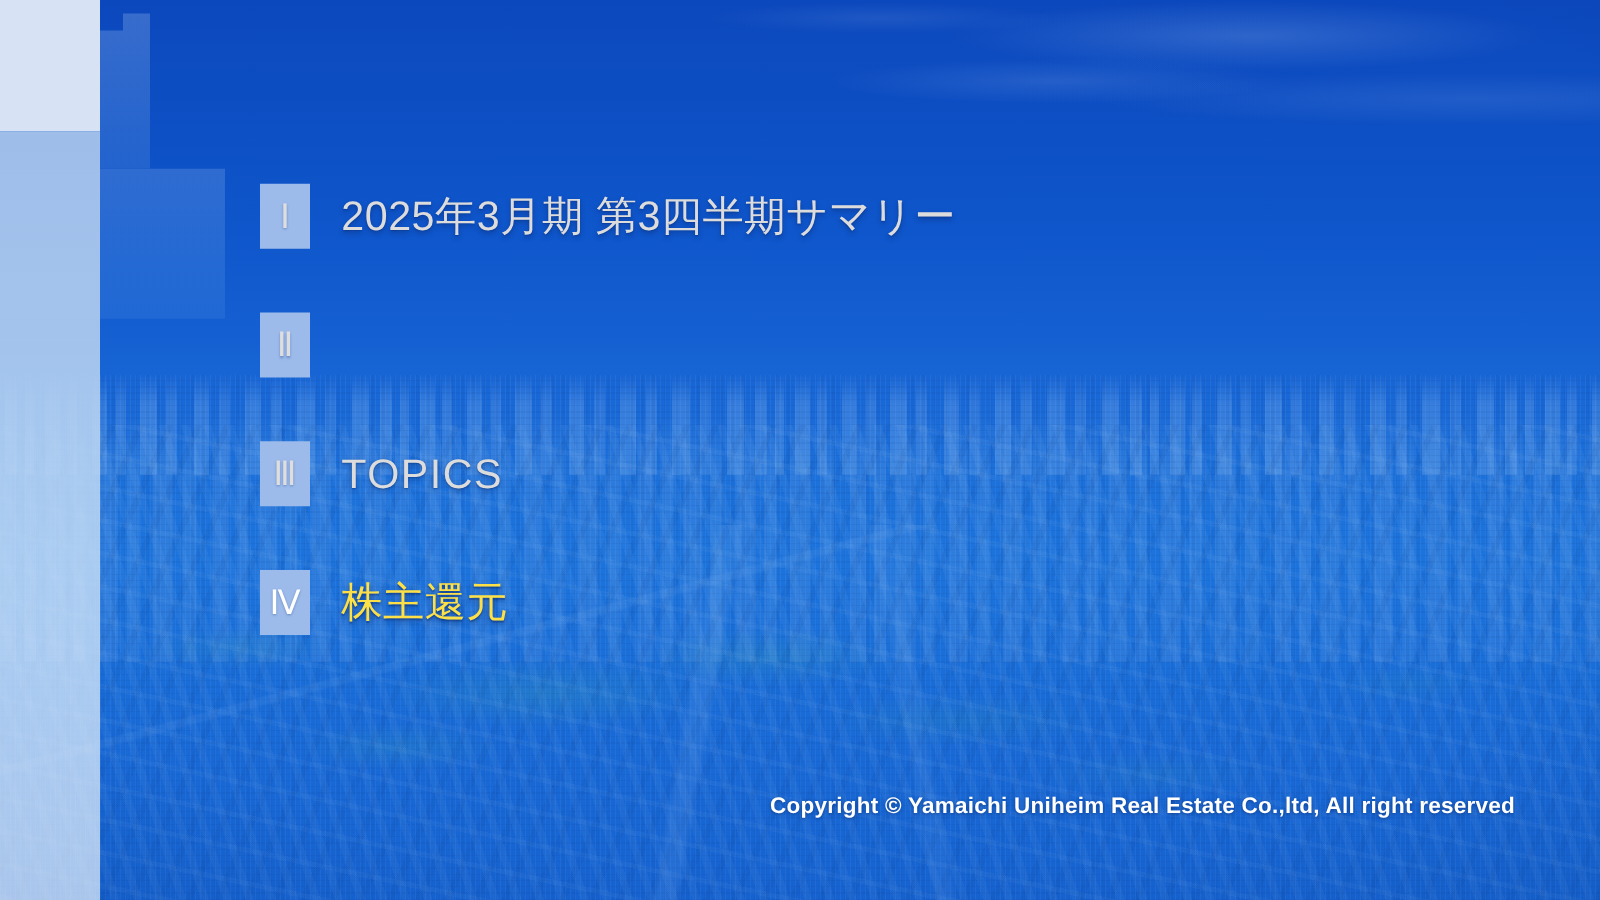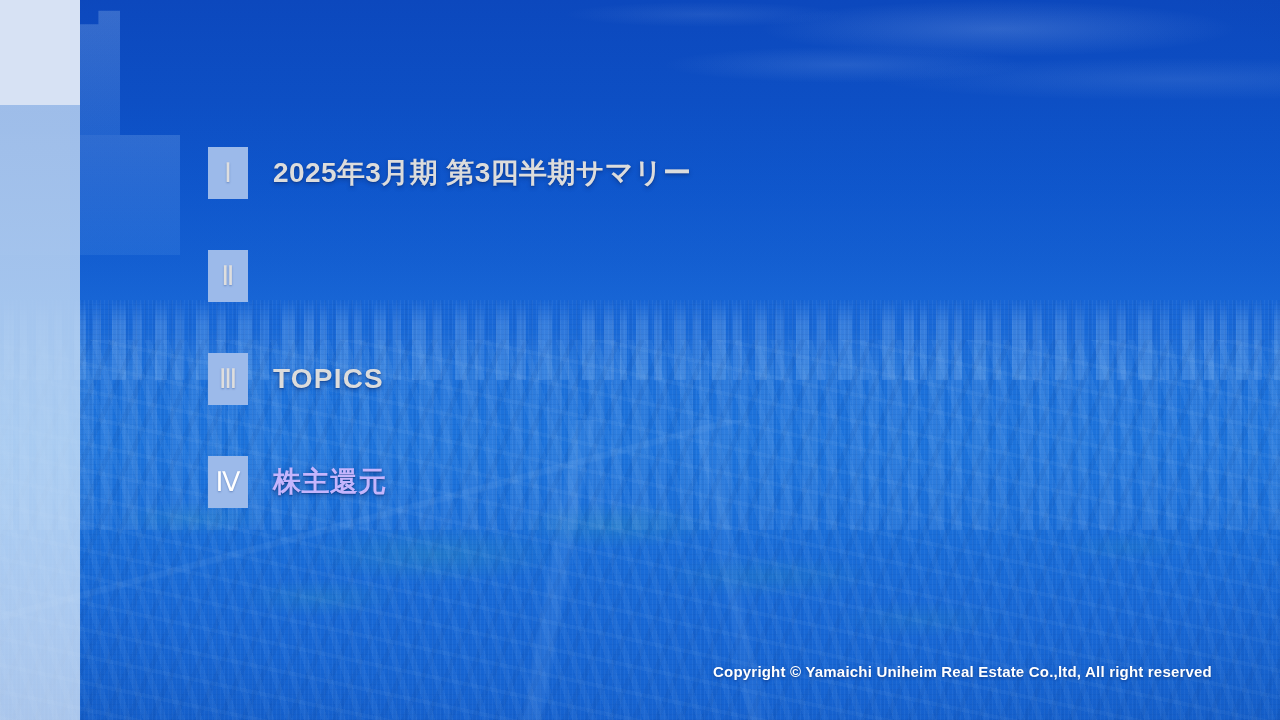--- a/index.html
+++ b/index.html
@@ -195,35 +195,35 @@
     background:#9cbaea;
     display:flex; align-items:center; justify-content:center;
     font-family:"Liberation Serif", serif;
     font-size:27px; line-height:1;
     color:#dedede;
     text-shadow:0 1px 2px rgba(12,48,120,.35);
   }
   .item.bright .num-box { color:#ffffff; }
   .item-label {
     margin-left:25px;
-    font-size:28px; font-weight:700;
+    font-size:33px; font-weight:400;
     color:#dcdcdc; white-space:nowrap;
     letter-spacing:.4px;
     text-shadow:0 2px 4px rgba(10,40,105,.45), 0 1px 1px rgba(10,40,105,.35);
   }
   .item.bright .item-label {
-    color:#c4b5fd;
+    color:#fde047;
     text-shadow:0 2px 5px rgba(8,36,100,.55), 0 1px 1px rgba(8,36,100,.40);
   }
   .item.latin .item-label { letter-spacing:1.2px; }
 
   
   #copyright {
-    position:absolute; right:68px; top:663px;
-    font-size:15px; font-weight:700; color:#ffffff;
+    position:absolute; right:68px; top:634px;
+    font-size:18px; font-weight:700; color:#ffffff;
     letter-spacing:.2px; white-space:nowrap;
     text-shadow:0 1px 3px rgba(8,38,104,.65);
   }
 </style>
 </head>
 <body>
 
 <div id="slide">
 
   <div class="bg-layer bg-sky"></div>

